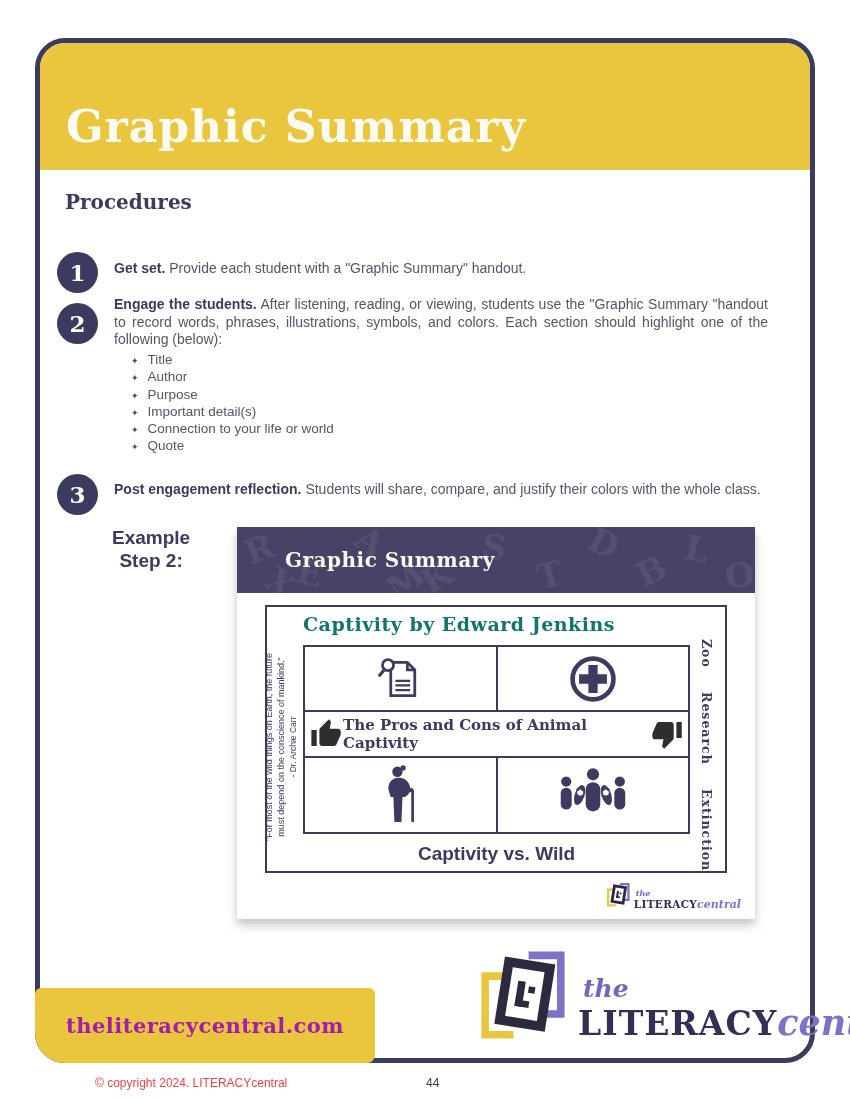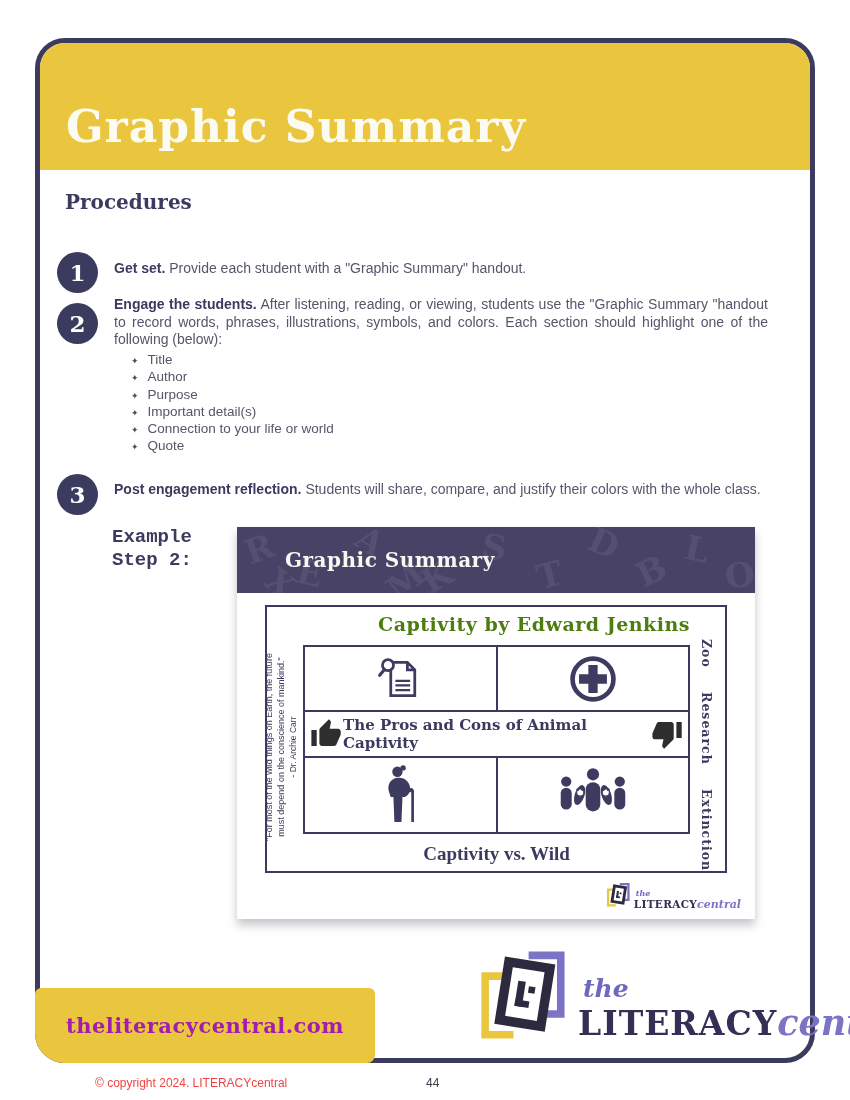--- a/index.html
+++ b/index.html
@@ -26,21 +26,21 @@
     color:#fff; display:flex; align-items:center; justify-content:center;
     font-family:"DejaVu Serif", serif; font-weight:bold; font-size:23px; }
   .step-text { width:654px; font-size:14px; line-height:17.5px; color:#55556B;
     text-align:justify; }
   .step-text b { color:#3B3A5F; font-weight:bold; }
   .bullets { left:131px; top:352px; list-style:none; }
   .bullets li { font-size:13.5px; line-height:16.3px; color:#55556B;
     display:flex; align-items:baseline; }
   .bullets .glyph { font-size:9px; color:#4A4A66; margin-right:9px; }
 
-  .example-label { left:112px; top:526px; font-family:Liberation Mono, monospace;
+  .example-label { left:112px; top:526px; font-family:Liberation Sans, sans-serif;
     font-weight:bold; font-size:19px; color:#3B3A5F; line-height:23px;text-align:center; }
 
   
   .card { left:237px; top:527px; width:518px; height:392px; background:#fff;
     box-shadow:0 6px 9px rgba(110,110,125,.40); }
   .card-header { position:absolute; left:0; top:0; width:518px; height:66px;
     background:#474266; overflow:hidden; }
   .card-header h2 { position:absolute; left:48px; top:0; line-height:66px;
     font-family:"DejaVu Serif", serif; font-weight:bold; font-size:20px;
     color:#F8F7F0; letter-spacing:.5px; }
@@ -56,22 +56,22 @@
   .pattern span:nth-child(7){left:352px;top:-4px;transform:rotate(24deg);}
   .pattern span:nth-child(8){left:400px;top:24px;transform:rotate(-26deg);}
   .pattern span:nth-child(9){left:448px;top:2px;transform:rotate(12deg);}
   .pattern span:nth-child(10){left:488px;top:28px;transform:rotate(-8deg);}
   .pattern span:nth-child(11){left:30px;top:36px;transform:rotate(40deg);}
   .pattern span:nth-child(12){left:150px;top:34px;transform:rotate(-40deg);}
 
   .inner-box { position:absolute; left:28px; top:78px; width:462px; height:268px;
     border:2px solid #3B3A5F; }
   .book-title { position:absolute; left:36px; width:387px; top:6px;
-    text-align:right; font-family:"DejaVu Serif", serif; font-weight:bold;
-    font-size:19px; color:#4d7c0f; letter-spacing:.5px; }
+    text-align:left; font-family:"DejaVu Serif", serif; font-weight:bold;
+    font-size:19px; color:#0f766e; letter-spacing:.5px; }
 
   .quote-rot { position:absolute; left:-132px; top:118px; width:300px; height:44px;
     transform:rotate(-90deg); text-align:center; color:#3B3A5F;
     font-size:9px; line-height:12px; font-family:"Liberation Sans", sans-serif; }
   .quote-rot .attrib { font-size:8.5px; }
 
   .side-labels { position:absolute; right:5px; top:32px; height:232px; width:28px;
     display:flex; flex-direction:column; justify-content:space-between;
     align-items:center; }
   .side-labels span { writing-mode:vertical-rl; font-family:"DejaVu Serif", serif;
@@ -82,21 +82,21 @@
   .g-row { display:flex; }
   .g-row1 { height:65px; border-bottom:2px solid #3B3A5F; }
   .g-cell { flex:1; display:flex; align-items:center; justify-content:center; }
   .g-cell.first { border-right:2px solid #3B3A5F; }
   .band { height:46px; border-bottom:2px solid #3B3A5F; display:flex;
     align-items:center; justify-content:space-between; padding:0 4px; }
   .band .band-text { font-family:"DejaVu Serif", serif; font-weight:bold;
     font-size:15px; color:#3B3A5F; }
   .g-row2 { height:74px; }
   .bottom-title { position:absolute; left:36px; width:387px; top:236px;
-    text-align:center; font-family:Liberation Serif, serif; font-weight:bold;
+    text-align:center; font-family:Liberation Sans, sans-serif; font-weight:bold;
     font-size:19px; color:#3B3A5F; }
 
   
   .mini-logo { position:absolute; right:14px; top:354px; display:flex;
     align-items:flex-end; }
   .mini-logo .txt { margin-left:2px; line-height:9px; }
   .mini-the { font-family:"DejaVu Serif", serif; font-style:italic; font-weight:bold;
     font-size:8px; color:#6F69BD; display:block; margin-left:2px; }
   .mini-lit { font-family:"DejaVu Serif", serif; font-weight:bold; font-size:10.5px;
     color:#332F55; letter-spacing:.3px; }

